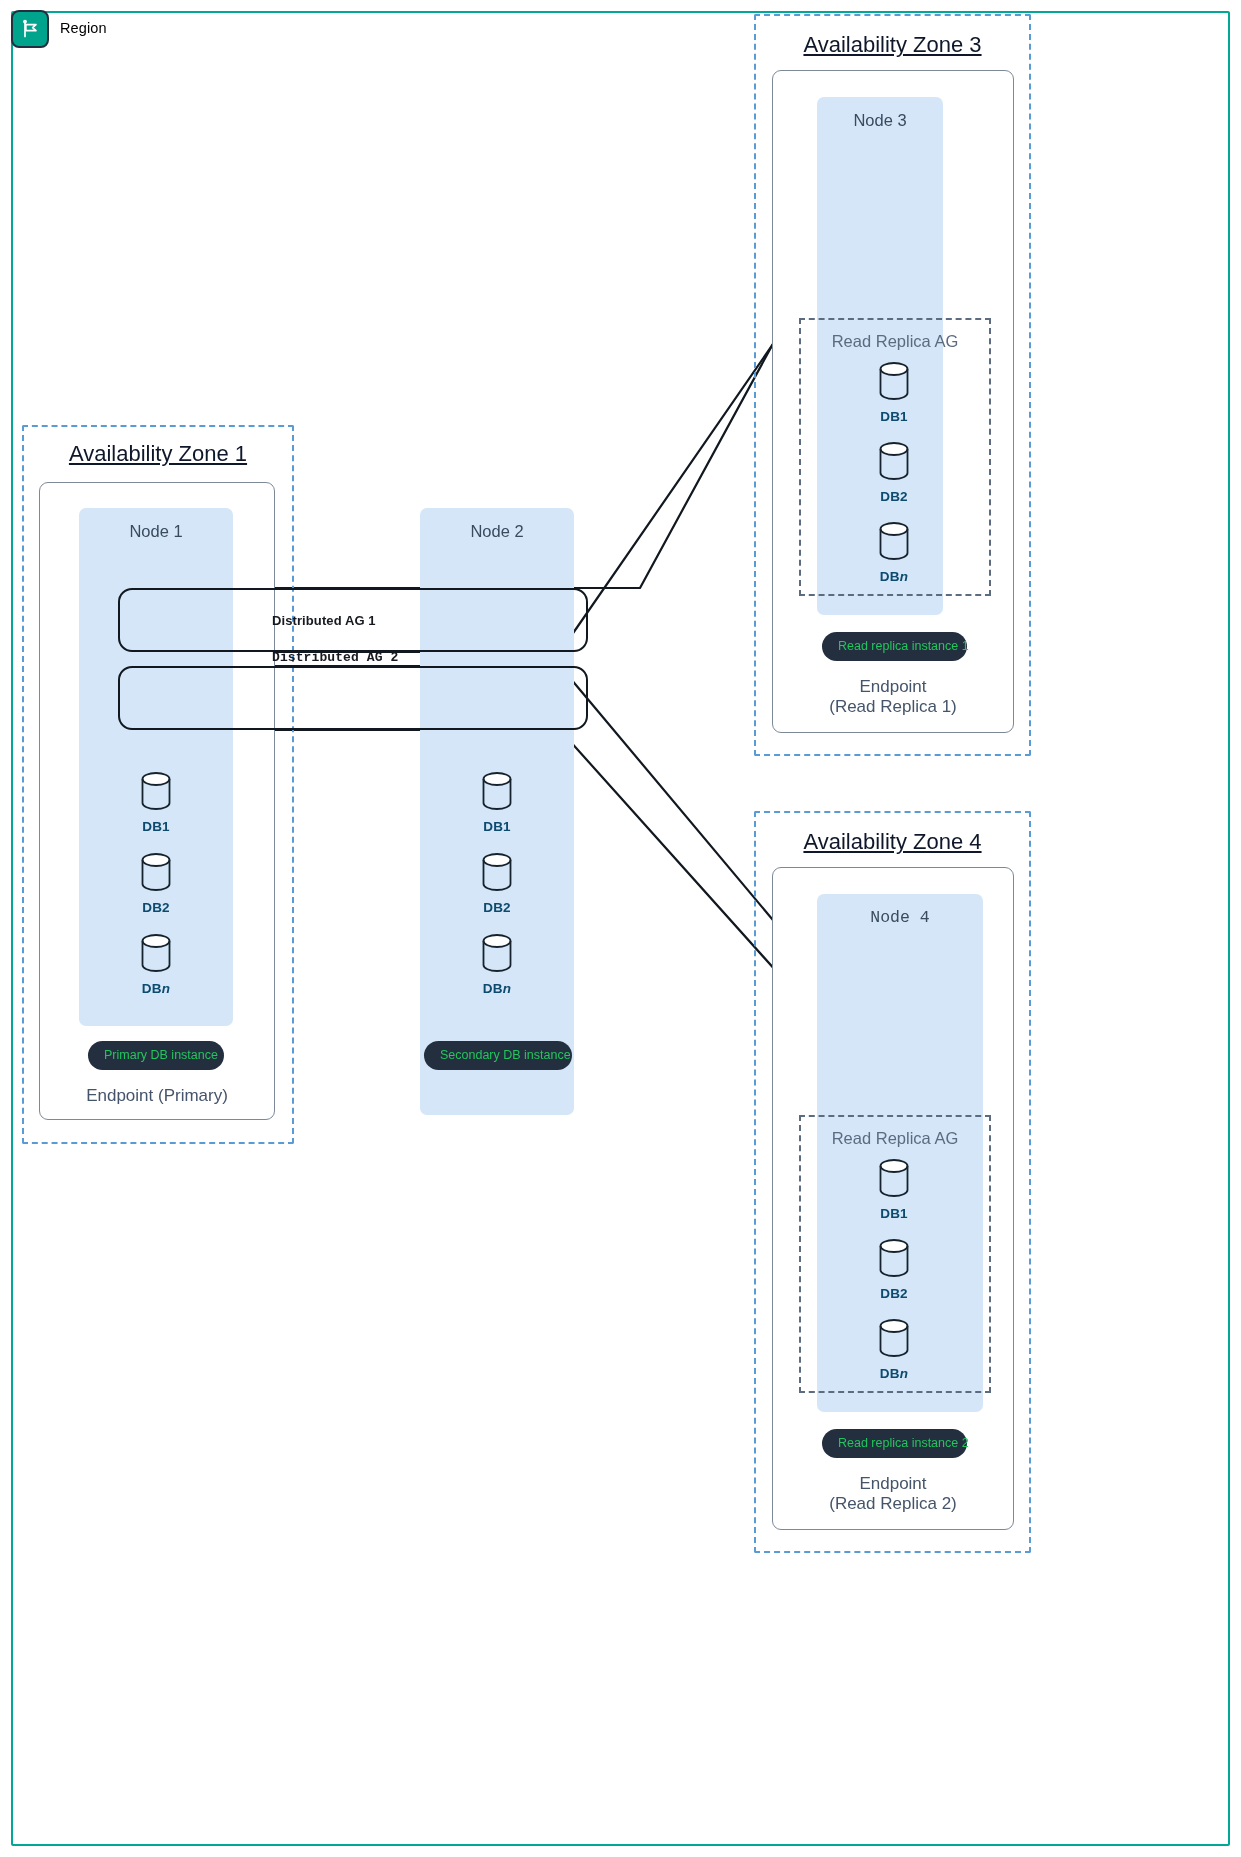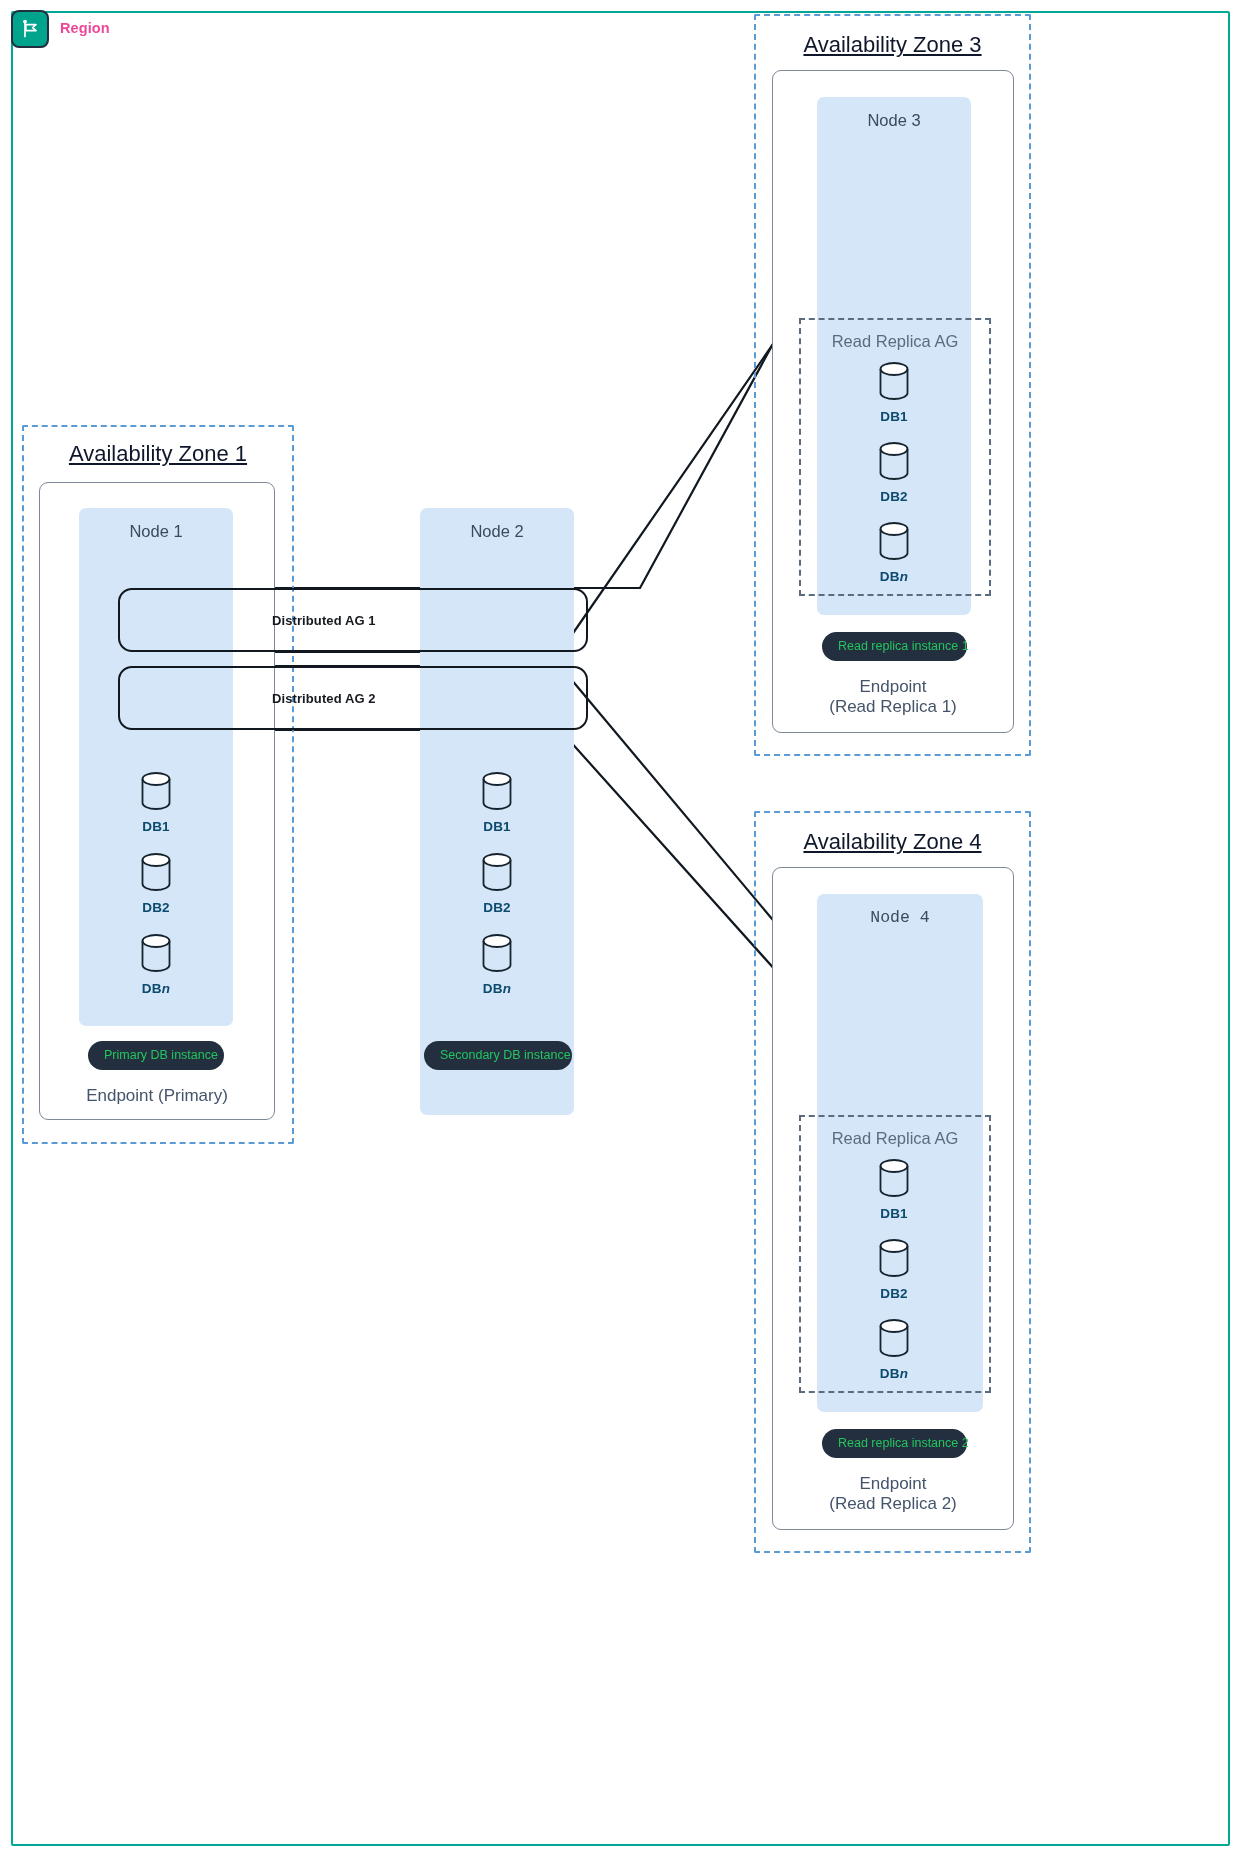--- a/index.html
+++ b/index.html
@@ -44,22 +44,22 @@
     box-sizing: border-box;
     display: flex;
     align-items: center;
     justify-content: center;
   }
   .region-label {
     position: absolute;
     left: 60px;
     top: 20px;
     font-size: 14.5px;
-    font-weight: bold;
-    color: #ec4899;
+    font-weight: normal;
+    color: #000000;
     letter-spacing: .1px;
   }
 
   
   .az {
     position: absolute;
     border: 2px dashed #5a9bd5;
     box-sizing: border-box;
     border-radius: 2px;
     background: transparent;
@@ -267,27 +267,27 @@
     </svg>
     <div class="db-label"><span>DB</span><i>n</i></div>
   </div>
 
   <div class="badge" style="left:424px; top:1041px; width:148px;">Secondary DB instance</div>
 
   <div class="dag" style="left:118px; top:588px; width:470px; height:64px;"></div>
   <div class="dag-label" style="left:272px; top:613px;">Distributed AG 1</div>
 
   <div class="dag" style="left:118px; top:666px; width:470px; height:64px;"></div>
-  <div class="dag-label" style="left:272px; top:691px;">Distributed AG 2</div>
+  <div class="dag-label" style="left:272px; top:650px;font-family:Liberation Mono, monospace;">Distributed AG 2</div>
 
   <div class="az" style="left:754px; top:14px; width:277px; height:742px;">
     <div class="az-title" style="top:16px;">Availability Zone 3</div>
   </div>
   <div class="node-outer" style="left:772px; top:70px; width:242px; height:663px;"></div>
-  <div class="node-panel" style="left:817px; top:97px; width:154px; height:518px;">
+  <div class="node-panel" style="left:817px; top:97px; width:126px; height:518px;">
     <div class="node-label">Node 3</div>
   </div>
 
   <div class="ag-box" style="left:799px; top:318px; width:192px; height:278px;">
     <div class="ag-title" style="top:12px;">Read Replica AG</div>
   </div>
 
   <div class="db" style="left:849px; top:360px;">
     <svg width="34" height="44" viewBox="0 0 34 44">
       <ellipse cx="17" cy="9" rx="13.5" ry="6" fill="#ffffff" stroke="#16232e" stroke-width="1.8"></ellipse>

